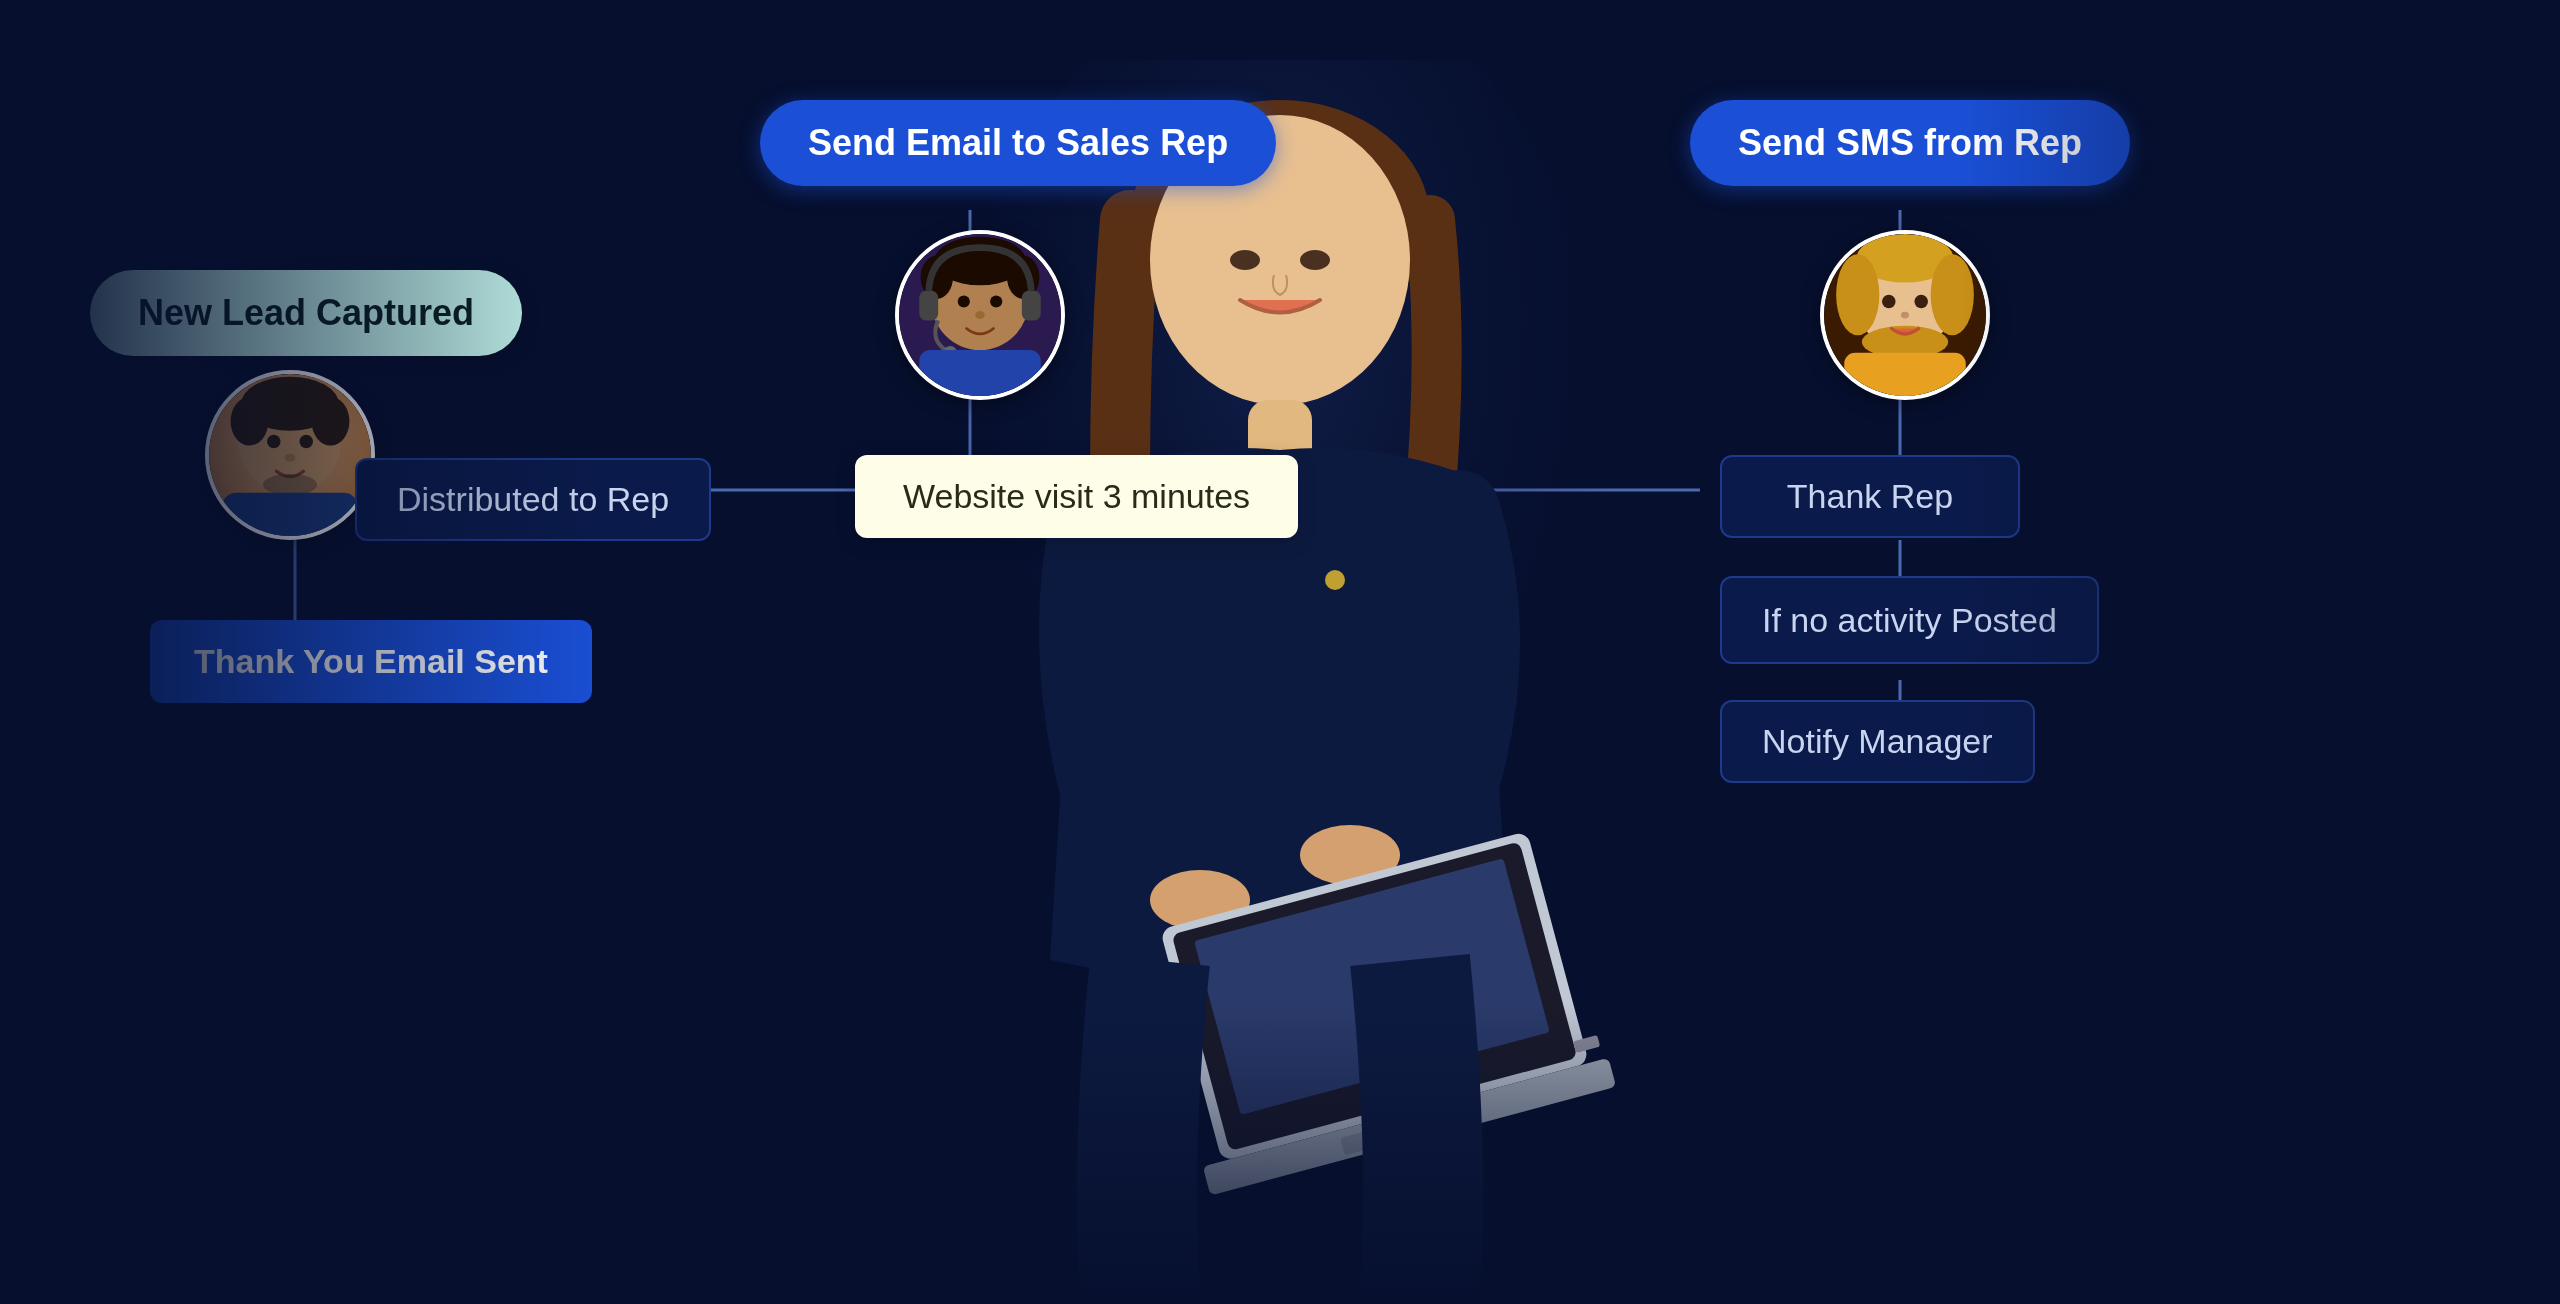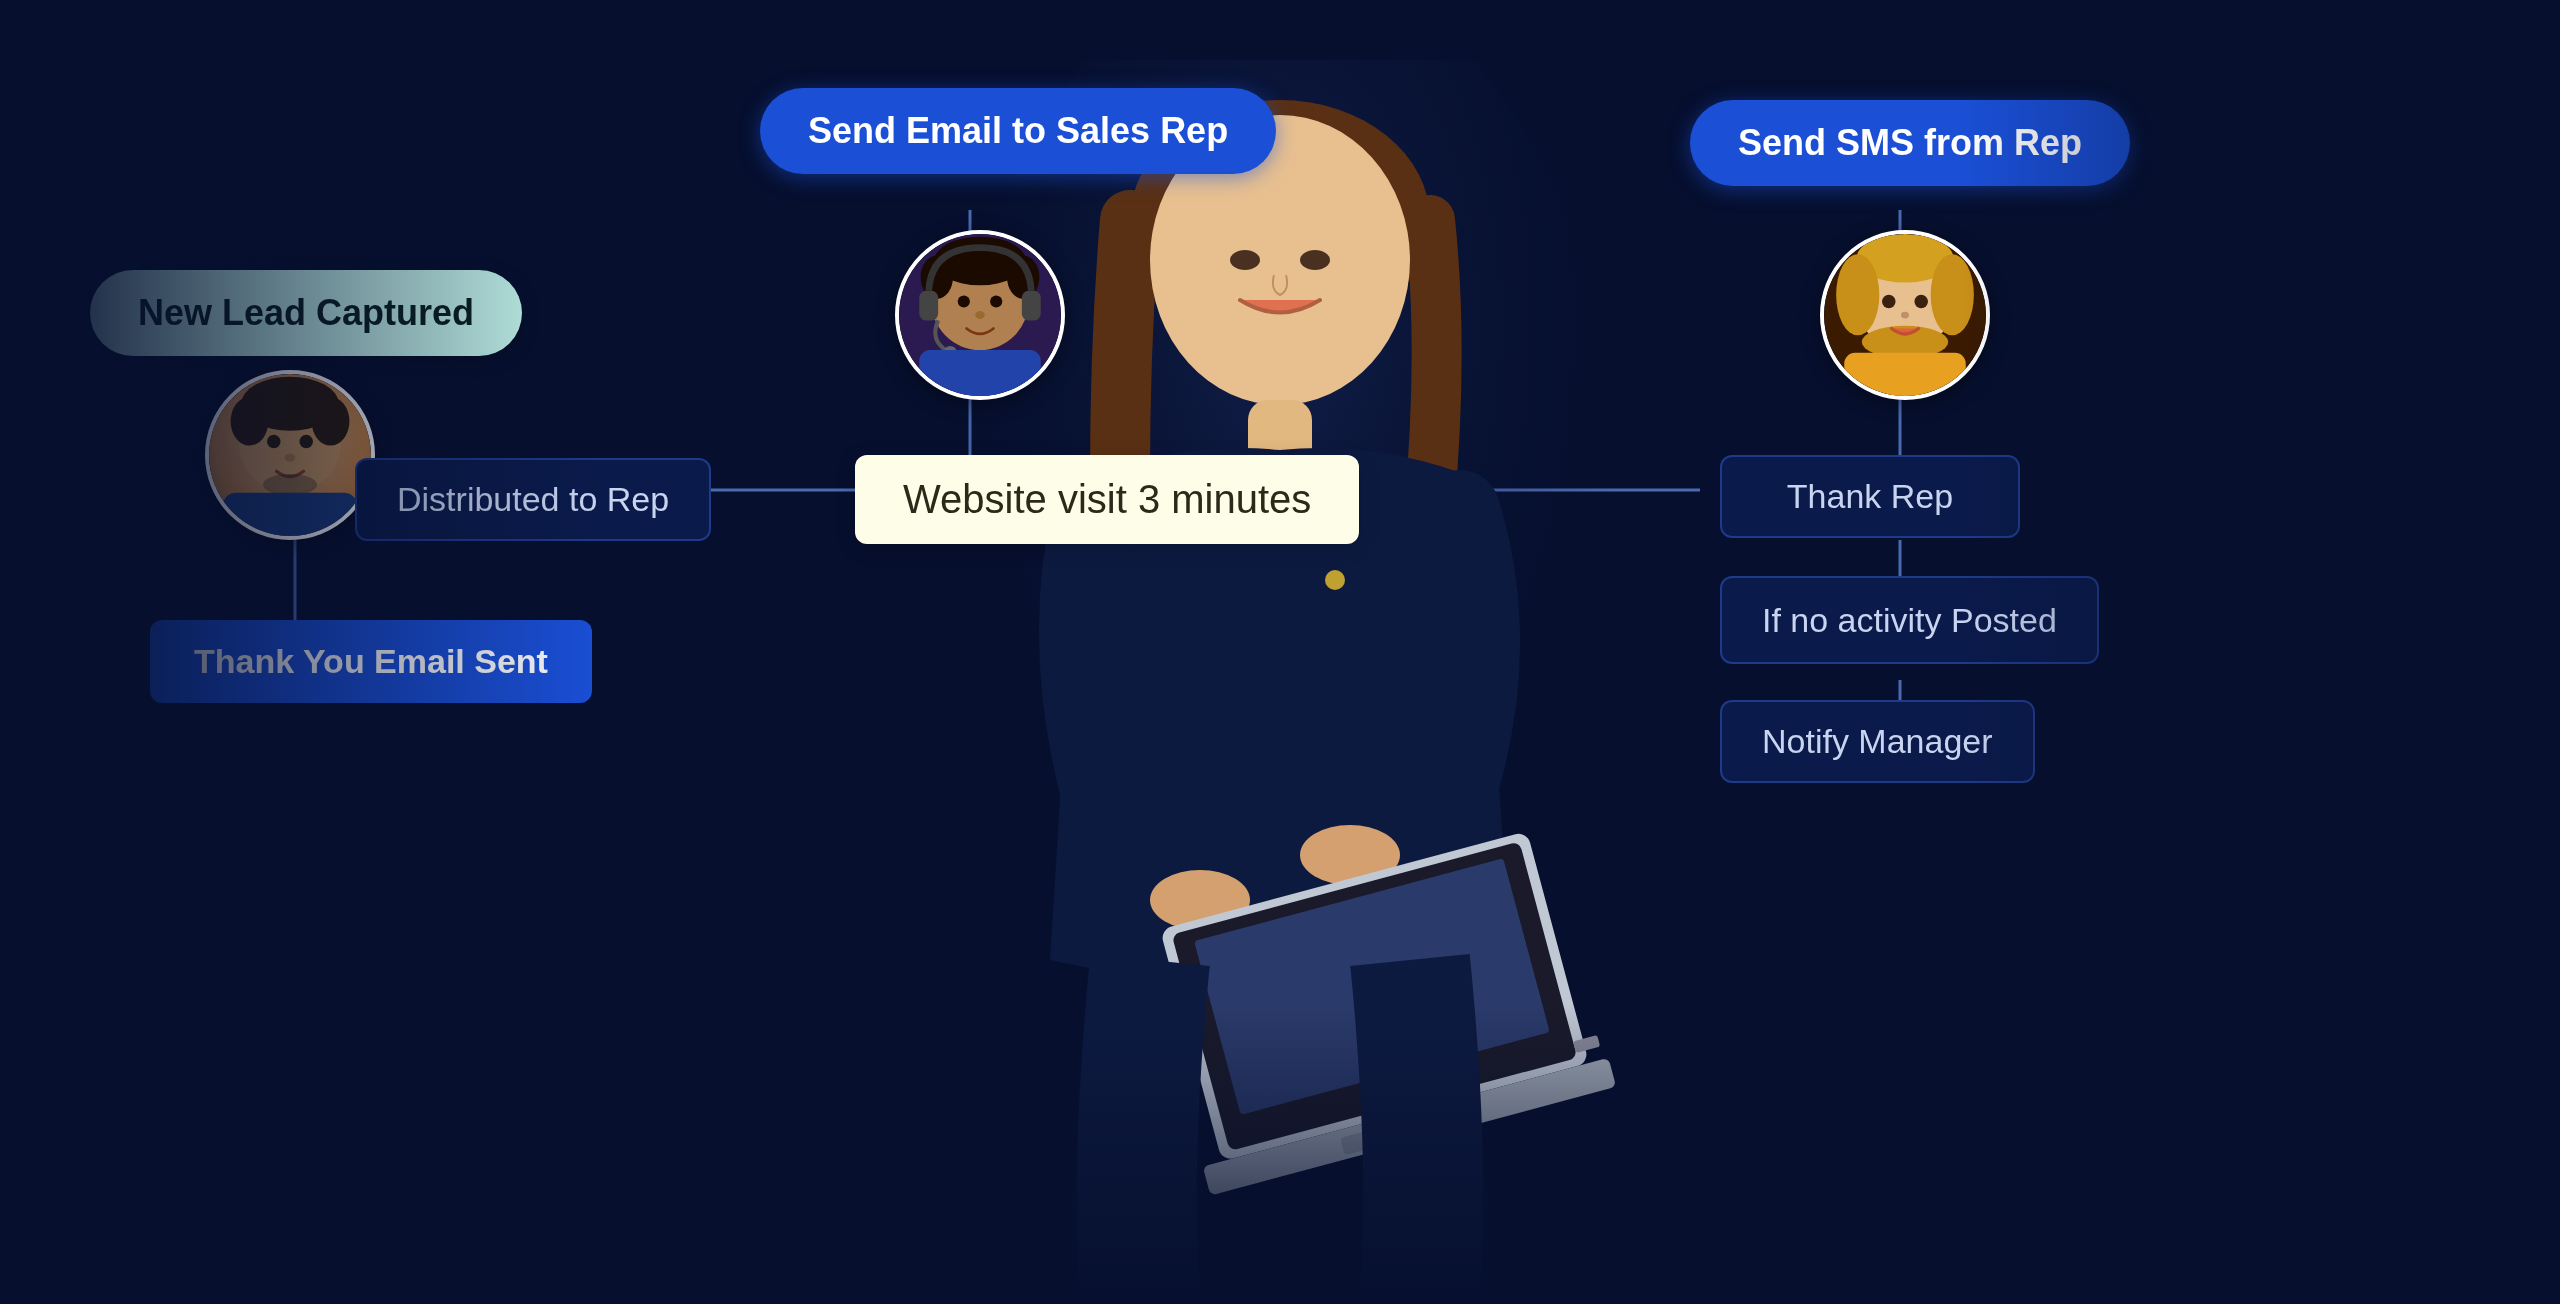--- a/index.html
+++ b/index.html
@@ -229,21 +229,21 @@
 
         <rect x="10" y="88" width="100" height="40" rx="10" fill="#1a3a7a"></rect>
       </svg>
     </div>
   </div>
 
   <div class="node node-rect-outline" style="left: 355px; top: 458px; font-size: 34px; min-width: 340px;">Distributed to Rep</div>
 
   <div class="node node-rect-blue" style="left: 150px; top: 620px; font-size: 34px; min-width: 370px;">Thank You Email Sent</div>
 
-  <div class="node node-pill-blue" style="left: 760px; top: 88px; font-size: 36px;">Send Email to Sales Rep</div>
+  <div class="node node-pill-blue" style="left: 760px; top: 100px; font-size: 36px;">Send Email to Sales Rep</div>
 
   <div class="avatar-circle" style="left: 895px; top: 230px; width: 170px; height: 170px;">
     <div class="avatar-inner">
       <svg viewBox="0 0 120 120" width="170" height="170">
 
         <circle cx="60" cy="60" r="60" fill="#2a1a50"></circle>
 
         <circle cx="60" cy="50" r="36" fill="#b08050"></circle>
 
         <ellipse cx="60" cy="20" rx="34" ry="18" fill="#1a0a00"></ellipse>
@@ -263,21 +263,21 @@
         <rect x="91" y="42" width="14" height="22" rx="5" fill="#444"></rect>
 
         <path d="M29 64 Q22 80 38 88" stroke="#555" stroke-width="3" fill="none"></path>
         <circle cx="38" cy="88" r="5" fill="#666"></circle>
 
         <rect x="15" y="86" width="90" height="34" rx="8" fill="#2244aa"></rect>
       </svg>
     </div>
   </div>
 
-  <div class="node node-pill-yellow" style="left: 855px; top: 455px; font-size: 40px; min-width: 380px;">Website visit 3 minutes</div>
+  <div class="node node-pill-yellow" style="left: 855px; top: 455px; font-size: 34px; min-width: 380px;">Website visit 3 minutes</div>
 
   <div class="node node-pill-blue" style="left: 1690px; top: 100px; font-size: 36px; min-width: 380px;">Send SMS from Rep</div>
 
   <div class="avatar-circle" style="left: 1820px; top: 230px; width: 170px; height: 170px;">
     <div class="avatar-inner">
       <svg viewBox="0 0 120 120" width="170" height="170">
 
         <circle cx="60" cy="60" r="60" fill="#3a1a00"></circle>
 
         <circle cx="60" cy="50" r="36" fill="#e8c090"></circle>

